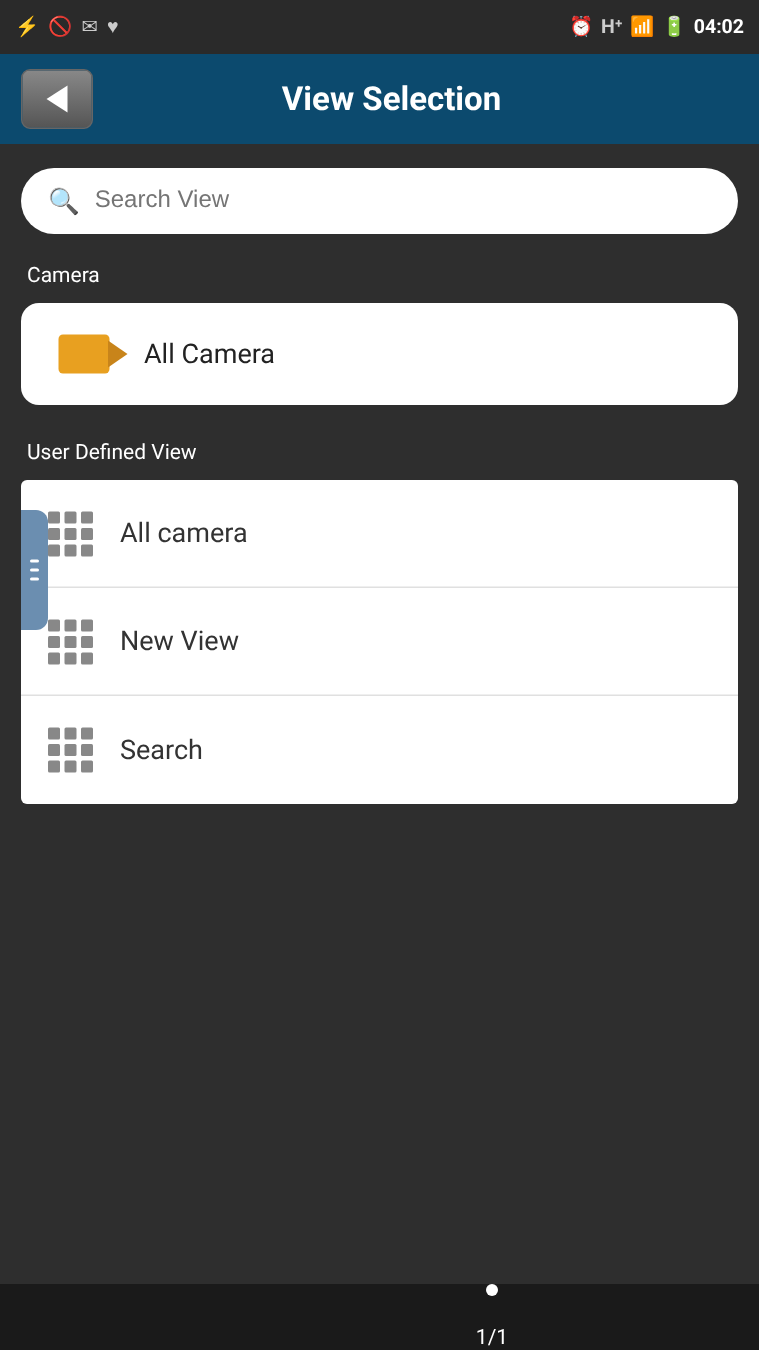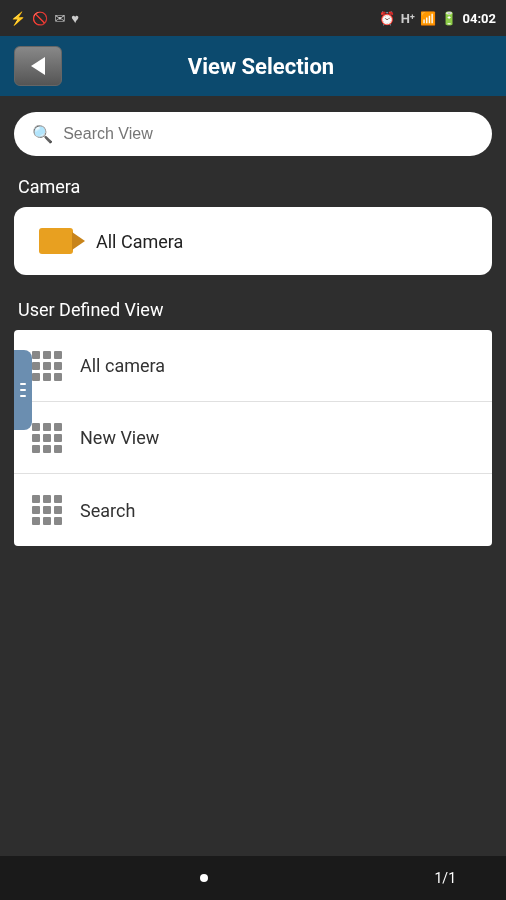--- a/index.html
+++ b/index.html
@@ -110,21 +110,21 @@
       outline: none;
       font-size: 16px;
       color: #999;
       background: transparent;
       flex: 1;
     }
 
     
     .section-label {
       color: #fff;
-      font-size: 18px;
+      font-size: 14px;
       font-weight: 400;
       margin-bottom: 10px;
       padding-left: 4px;
     }
 
     
     .camera-card {
       background: #fff;
       border-radius: 12px;
       display: flex;
@@ -246,20 +246,21 @@
     .bottom-bar {
       width: 100%;
       height: 44px;
       background: #1a1a1a;
       display: flex;
       align-items: center;
       justify-content: space-between;
       padding: 0 50px 0 200px;
       position: absolute;
       bottom: 0;
+      flex-direction: column;
     }
     .nav-dot {
       width: 8px;
       height: 8px;
       background: #fff;
       border-radius: 50%;
     }
     .page-indicator {
       color: #fff;
       font-size: 14px;

